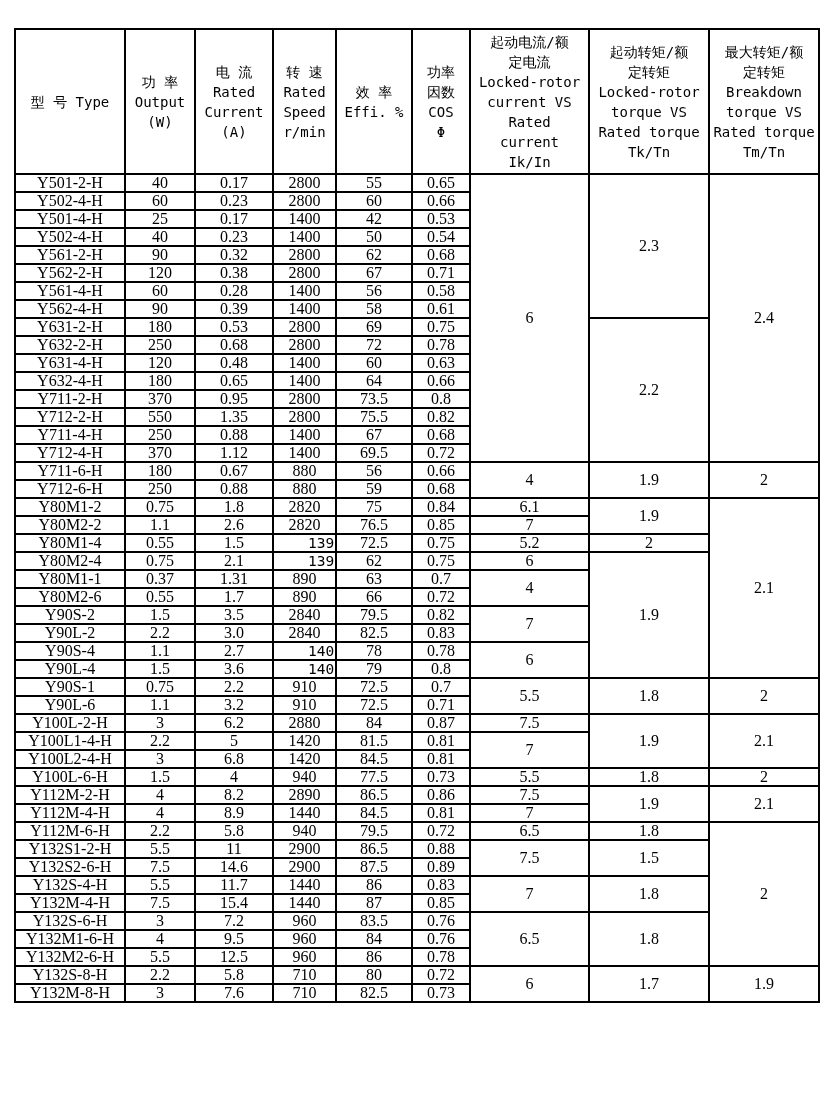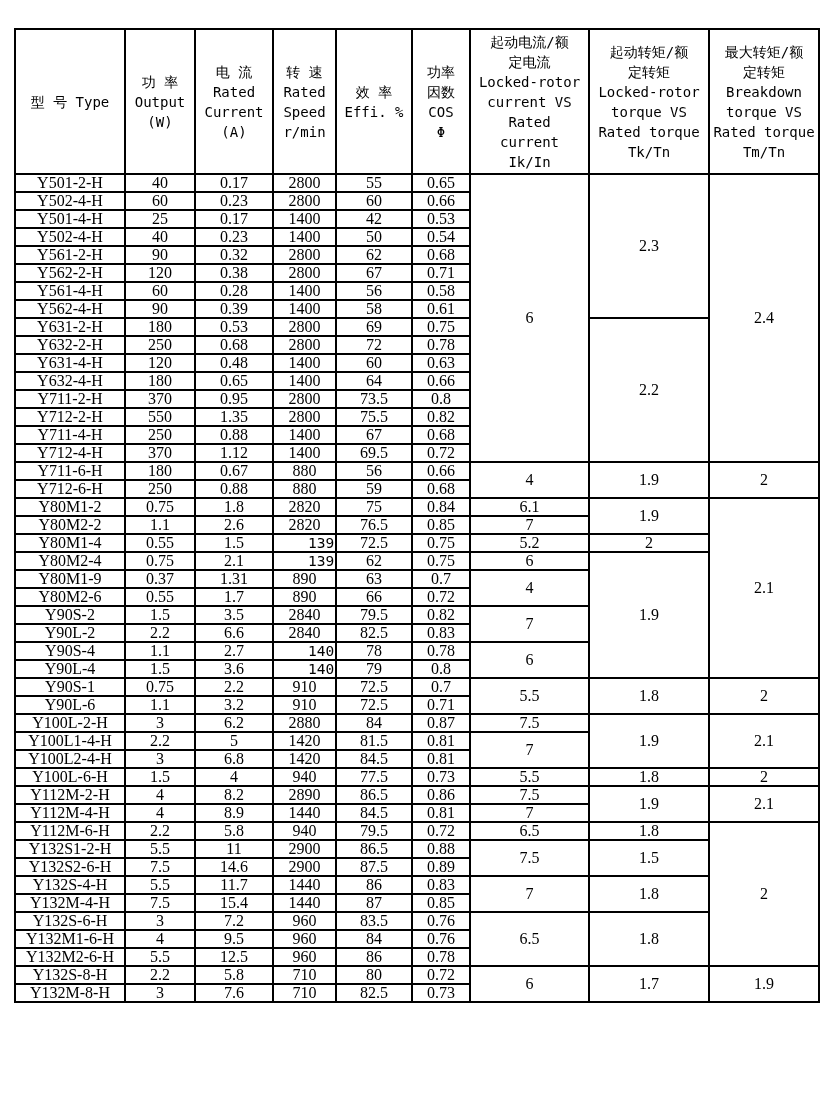--- a/index.html
+++ b/index.html
@@ -306,21 +306,21 @@
           <td>Y80M2-4</td>
           <td>0.75</td>
           <td>2.1</td>
           <td class="alt-num">1390</td>
           <td>62</td>
           <td>0.75</td>
           <td rowspan="1">6</td>
           <td rowspan="7">1.9</td>
         </tr>
         <tr>
-          <td>Y80M1-9</td>
+          <td>Y80M1-1</td>
           <td>0.37</td>
           <td>1.31</td>
           <td>890</td>
           <td>63</td>
           <td>0.7</td>
           <td rowspan="2">4</td>
         </tr>
         <tr>
           <td>Y80M2-6</td>
           <td>0.55</td>
@@ -334,21 +334,21 @@
           <td>1.5</td>
           <td>3.5</td>
           <td>2840</td>
           <td>79.5</td>
           <td>0.82</td>
           <td rowspan="2">7</td>
         </tr>
         <tr>
           <td>Y90L-2</td>
           <td>2.2</td>
-          <td>6.6</td>
+          <td>3.0</td>
           <td>2840</td>
           <td>82.5</td>
           <td>0.83</td>
         </tr>
         <tr>
           <td>Y90S-4</td>
           <td>1.1</td>
           <td>2.7</td>
           <td class="alt-num">1400</td>
           <td>78</td>

